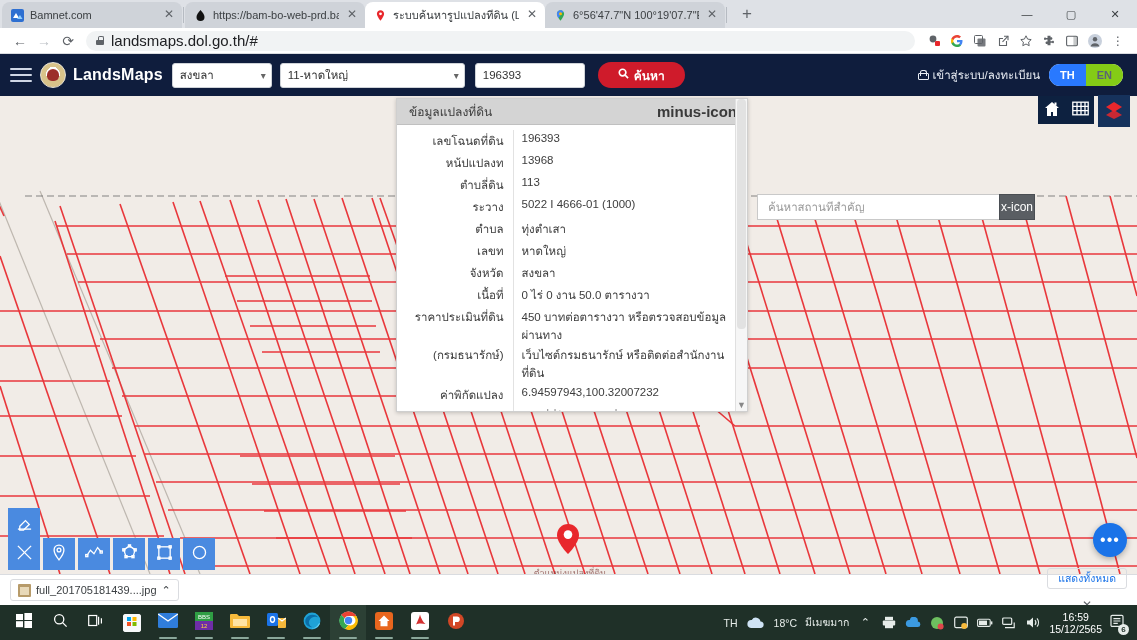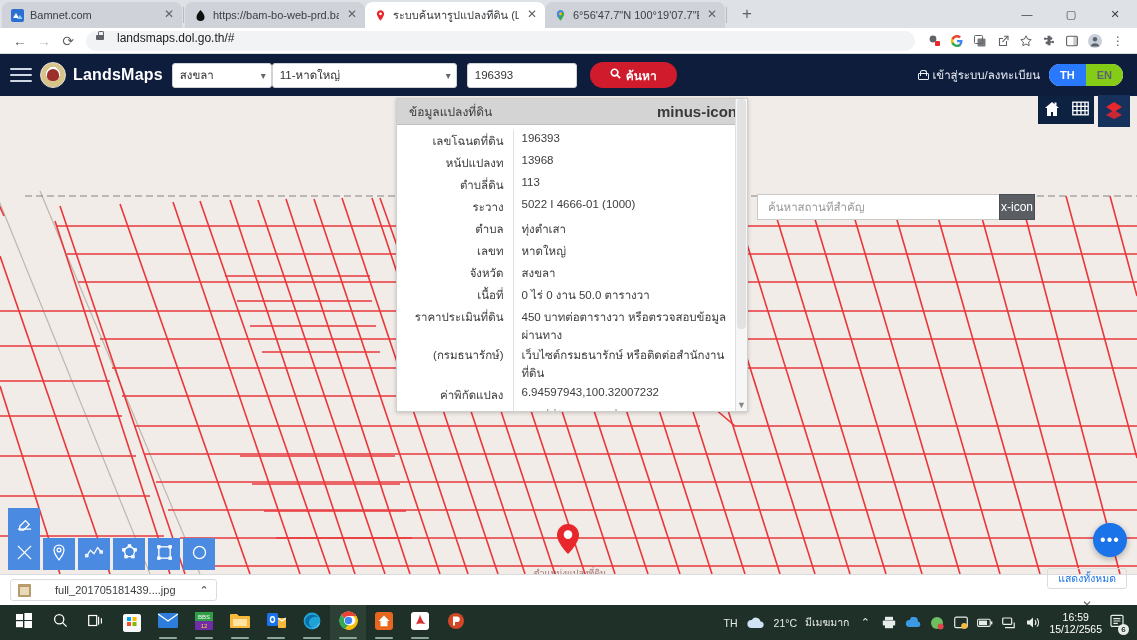--- a/index.html
+++ b/index.html
@@ -51,22 +51,22 @@
     background: #fff; display: flex; align-items: center; padding: 0 8px;
     border-bottom: 1px solid #dadce0;
   }
   .nav-icon {
     width: 24px; height: 24px; display: flex; align-items: center;
     justify-content: center; font-size: 14px; color: #5f6368; flex: 0 0 24px;
   }
   .nav-icon.disabled { color: #bdc1c6; }
   .omnibox {
     flex: 1 1 auto; height: 20px; background: #f1f3f4; border-radius: 10px;
-    margin: 0 8px 0 6px; display: flex; 
-    padding: 0 10px; gap: 13px; font-size: 12px; color: #202124;
+    margin: 0 8px 0 6px; display: flex; align-items: center;
+    padding: 0 10px; gap: 7px; font-size: 15px; color: #202124;
   }
   .lock { width: 8px; height: 9px; position: relative; flex: 0 0 8px; }
   .lock::before {
     content: ""; position: absolute; bottom: 0; left: 0; width: 8px; height: 5px;
     background: #5f6368; border-radius: 1px;
   }
   .lock::after {
     content: ""; position: absolute; top: 0; left: 2px; width: 4px; height: 5px;
     border: 1.2px solid #5f6368; border-bottom: none; border-radius: 2px 2px 0 0;
   }
@@ -234,21 +234,21 @@
     letter-spacing: 1px; box-shadow: 0 2px 6px rgba(0,0,0,.3);
   }
 
   
   .shelf {
     position: absolute; left: 0; top: 574px; width: 1137px; height: 31px;
     background: #fff; border-top: 1px solid #dadce0; display: flex;
     align-items: center; padding: 0 10px;
   }
   .dl-item {
-    display: flex; align-items: center; gap: 24px; height: 22px;
+    display: flex; align-items: center; gap: 5px; height: 22px;
     padding: 0 7px; border: 1px solid #dadce0; border-radius: 3px;
     font-size: 11px; color: #3c4043;
   }
   .dl-ico {
     width: 13px; height: 13px; background: #b79b6a; border-radius: 1px;
     position: relative; flex: 0 0 13px;
   }
   .dl-ico::after {
     content: ""; position: absolute; inset: 3px 2px 2px 2px; background: #e8d9b9;
   }
@@ -416,21 +416,21 @@
         <span></span>
     </div>
     <div class="lm-logo"></div>
     <div class="lm-brand">LandsMaps</div>
 
     <div class="sel-wrap">
       <select class="lm-select sel-province">
         <option>สงขลา</option>
       </select>
     </div>
-    <div class="sel-wrap" style="margin-left:0;">
+    <div class="sel-wrap" style="margin-left:8px;">
       <select class="lm-select sel-office">
         <option>11-หาดใหญ่</option>
       </select>
     </div>
 
     <input class="lm-input" type="text" value="196393" style="">
 
     <button class="lm-search-btn">
       <span>
         <svg width="11" height="11" viewBox="0 0 12 12" fill="none" stroke="#fff" stroke-width="1.8">
@@ -853,21 +853,21 @@
       </span>
     </div>
 
     <div class="tray">
       <span class="tray-txt">TH</span>
       <span class="tray-ic" style="width:20px;">
         <svg width="19" height="12" viewBox="0 0 19 12">
             <path d="M5 11h9.2a3.3 3.3 0 00.3-6.6A4.7 4.7 0 005.8 3 3.9 3.9 0 005 11z" fill="#cfe3f5"></path>
           </svg>
       </span>
-      <span class="tray-txt">21°C</span>
+      <span class="tray-txt">18°C</span>
       <span class="tray-txt">มีเมฆมาก</span>
       <span class="tray-ic">⌃</span>
       <span class="tray-ic">
         <svg width="14" height="13" viewBox="0 0 14 13" fill="#e6ece9">
             <rect x="3" y="0.8" width="8" height="3.4"></rect>
             <rect x="0.8" y="4.4" width="12.4" height="5" rx="1"></rect>
             <rect x="3" y="8.2" width="8" height="4"></rect>
           </svg>
       </span>
       <span class="tray-ic">

